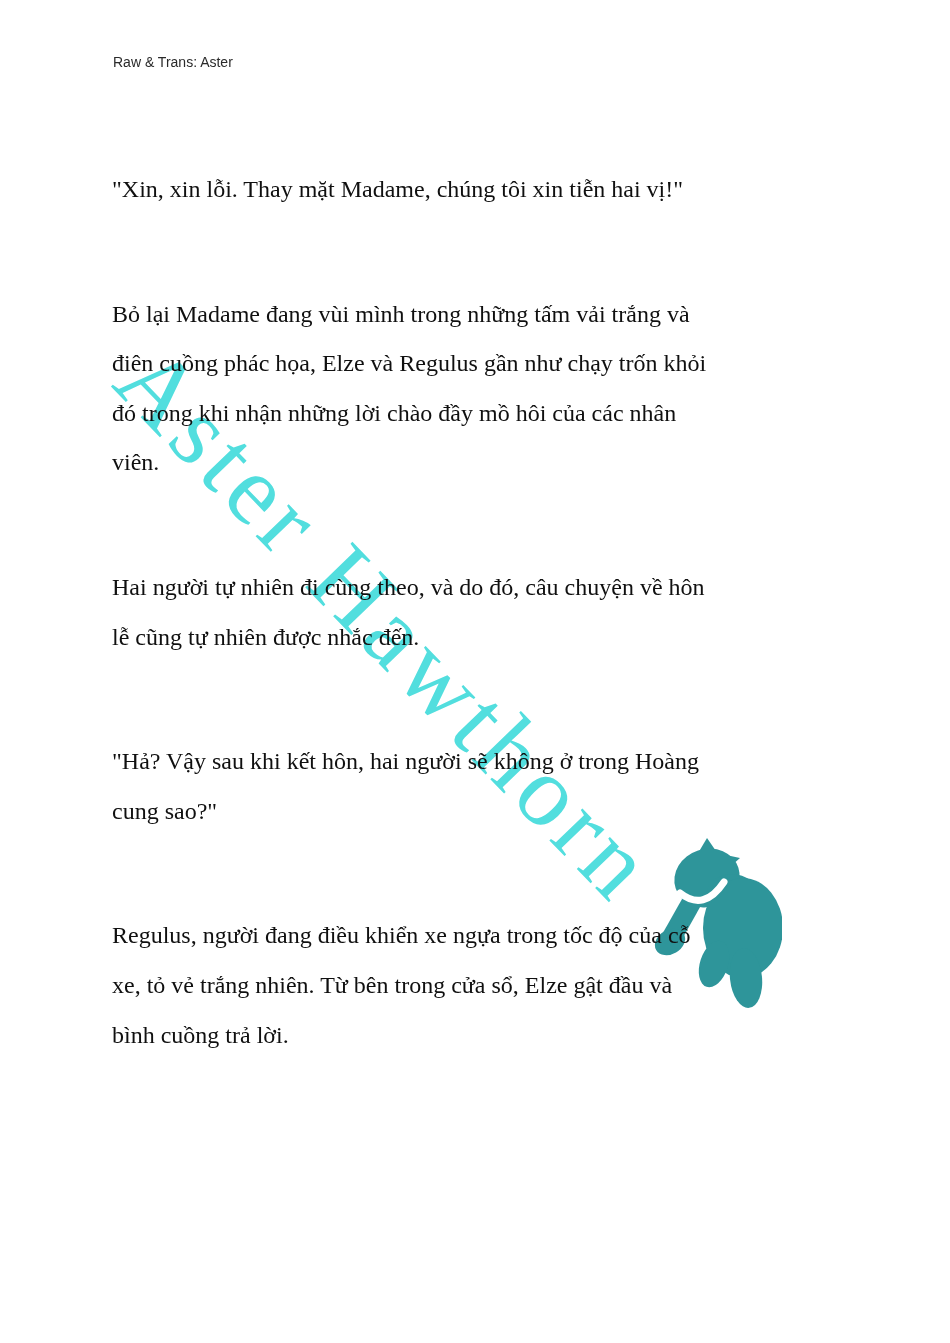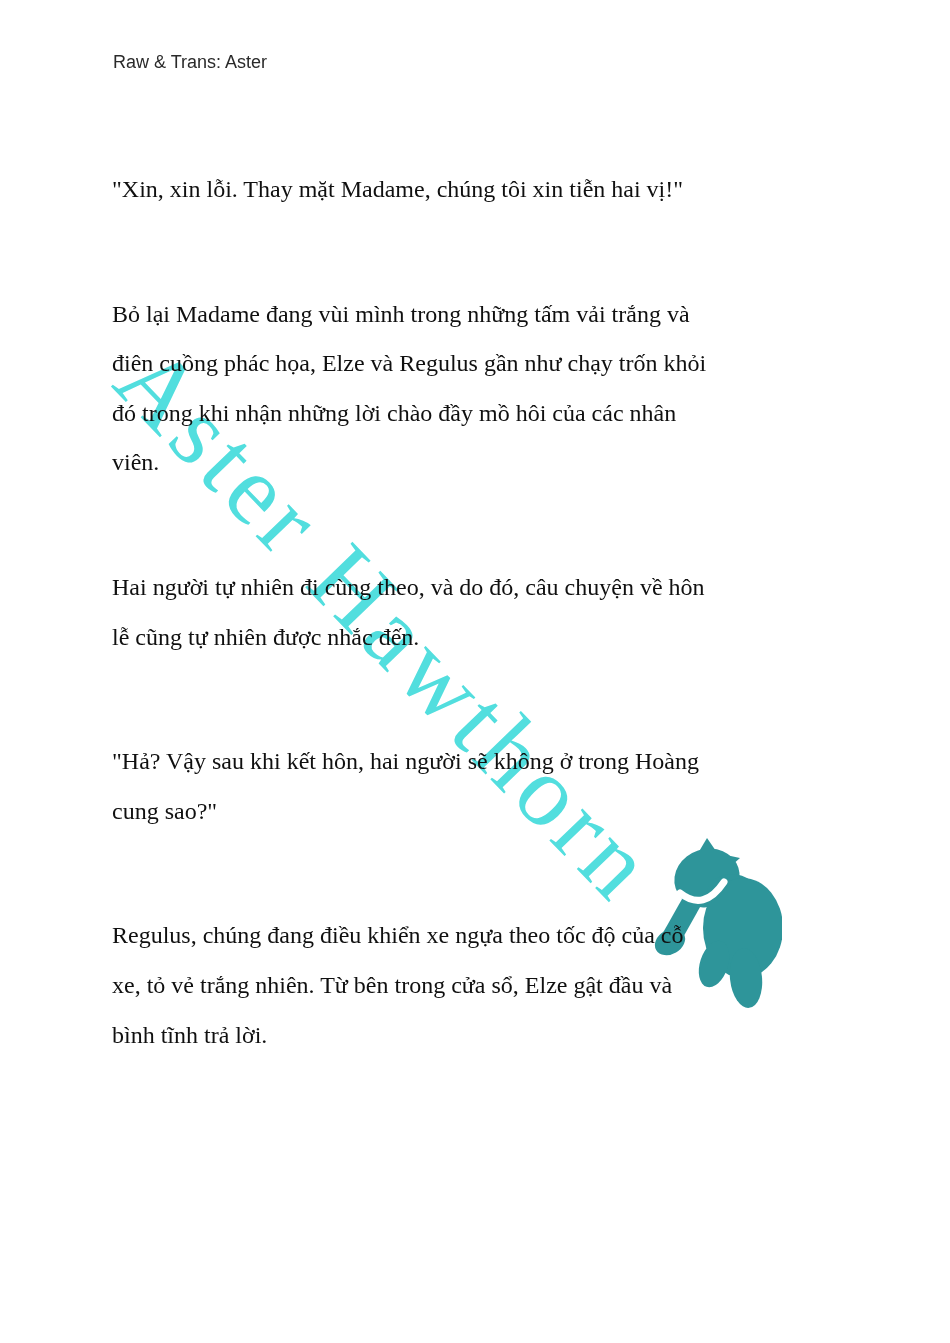--- a/index.html
+++ b/index.html
@@ -18,21 +18,21 @@
     background: #ffffff;
     overflow: hidden;
     font-family: "Liberation Serif", "DejaVu Serif", serif;
   }
 
   .credit {
     position: absolute;
     left: 113px;
     top: 52px;
     font-family: "Liberation Sans", "DejaVu Sans", sans-serif;
-    font-size: 18px;
+    font-size: 14px;
     line-height: 20px;
     color: var(--header-color);
     z-index: 4;
   }
 
   .watermark {
     position: absolute;
     left: 170px;
     top: 328px;
     font-family: "Liberation Serif", "DejaVu Serif", serif;
@@ -118,19 +118,19 @@
       <div class="line">Hai người tự nhiên đi cùng theo, và do đó, câu chuyện về hôn</div>
       <div class="line">lễ cũng tự nhiên được nhắc đến.</div>
     </div>
 
     <div class="para">
       <div class="line">"Hả? Vậy sau khi kết hôn, hai người sẽ không ở trong Hoàng</div>
       <div class="line">cung sao?"</div>
     </div>
 
     <div class="para">
-      <div class="line">Regulus, chúng đang điều khiển xe ngựa theo tốc độ của cỗ</div>
+      <div class="line">Regulus, người đang điều khiển xe ngựa trong tốc độ của cỗ</div>
       <div class="line">xe, tỏ vẻ trắng nhiên. Từ bên trong cửa sổ, Elze gật đầu và</div>
-      <div class="line">bình tĩnh trả lời.</div>
+      <div class="line">bình cuồng trả lời.</div>
     </div>
 
   </div>
 </div>
 
 </body></html>

